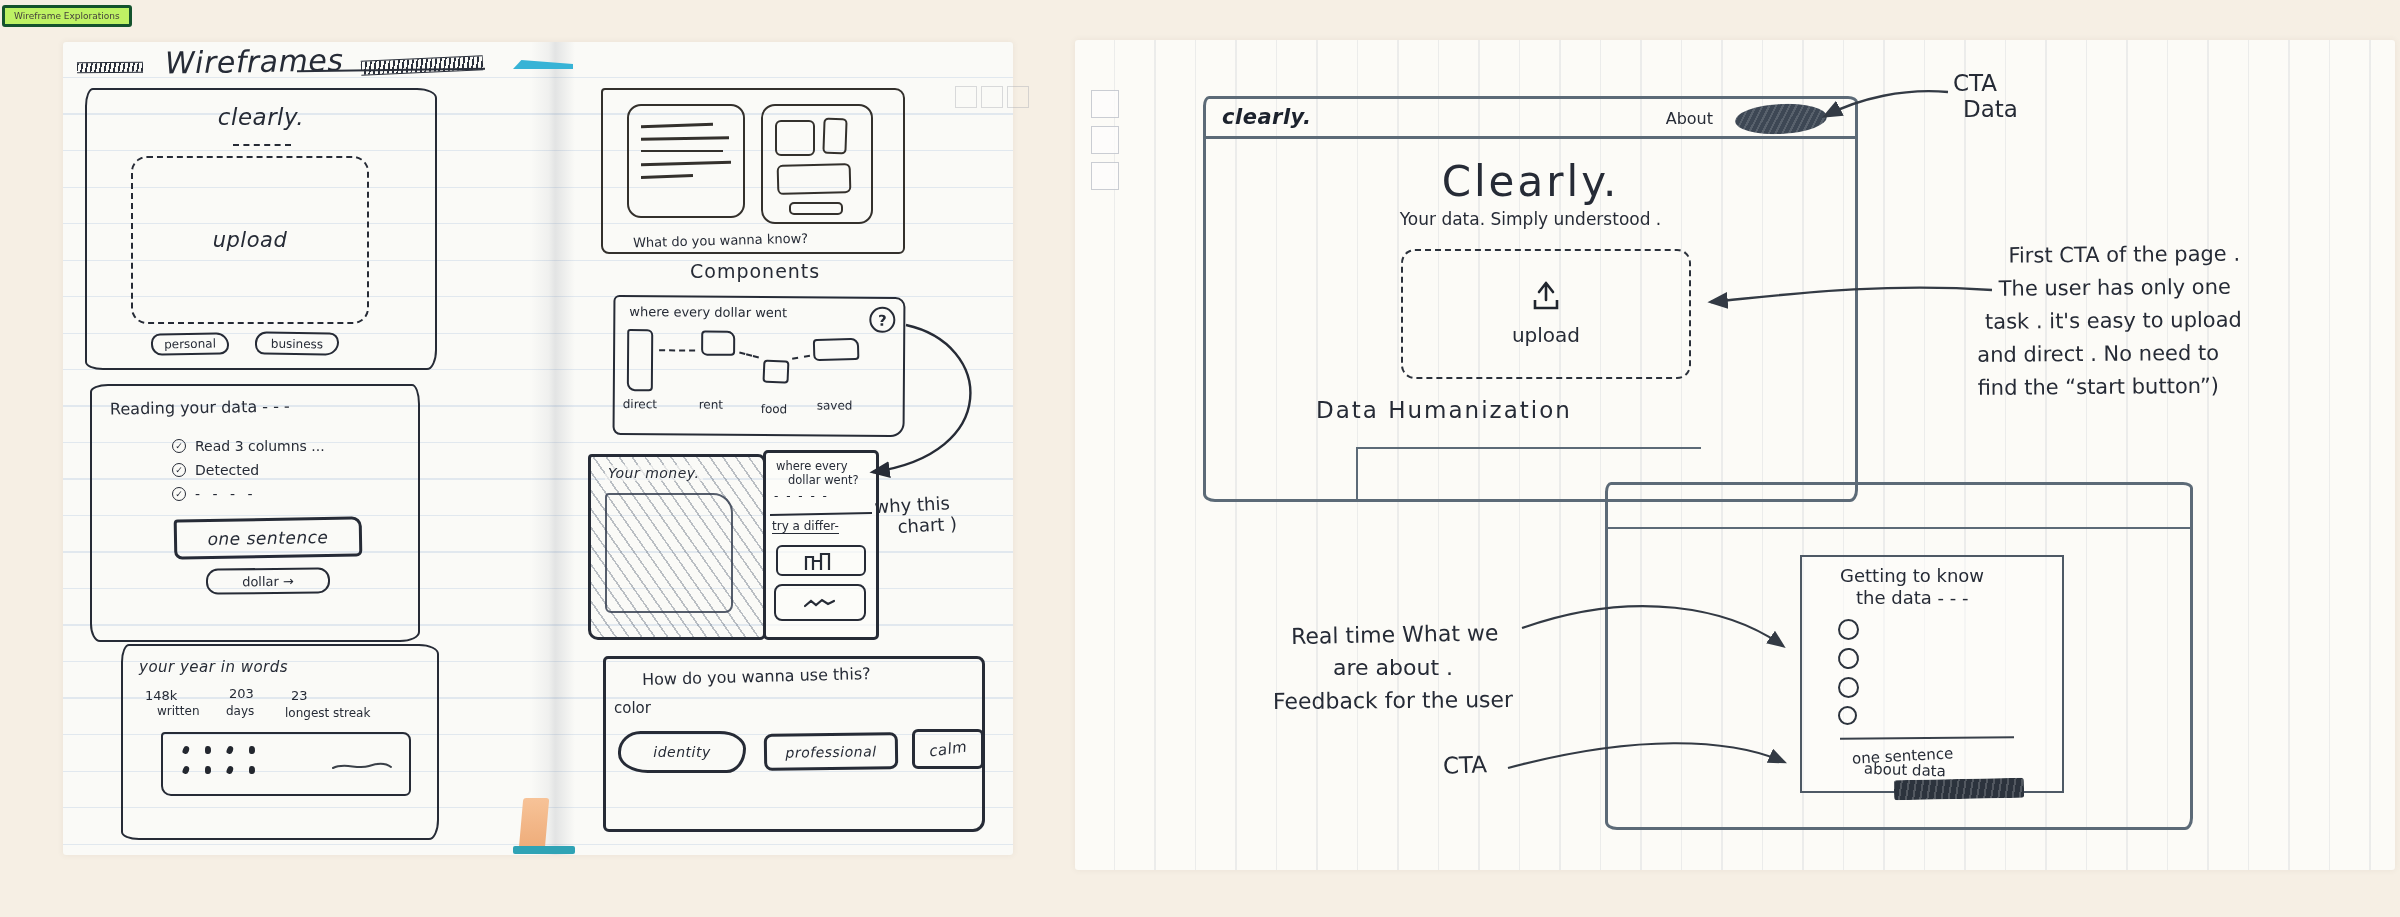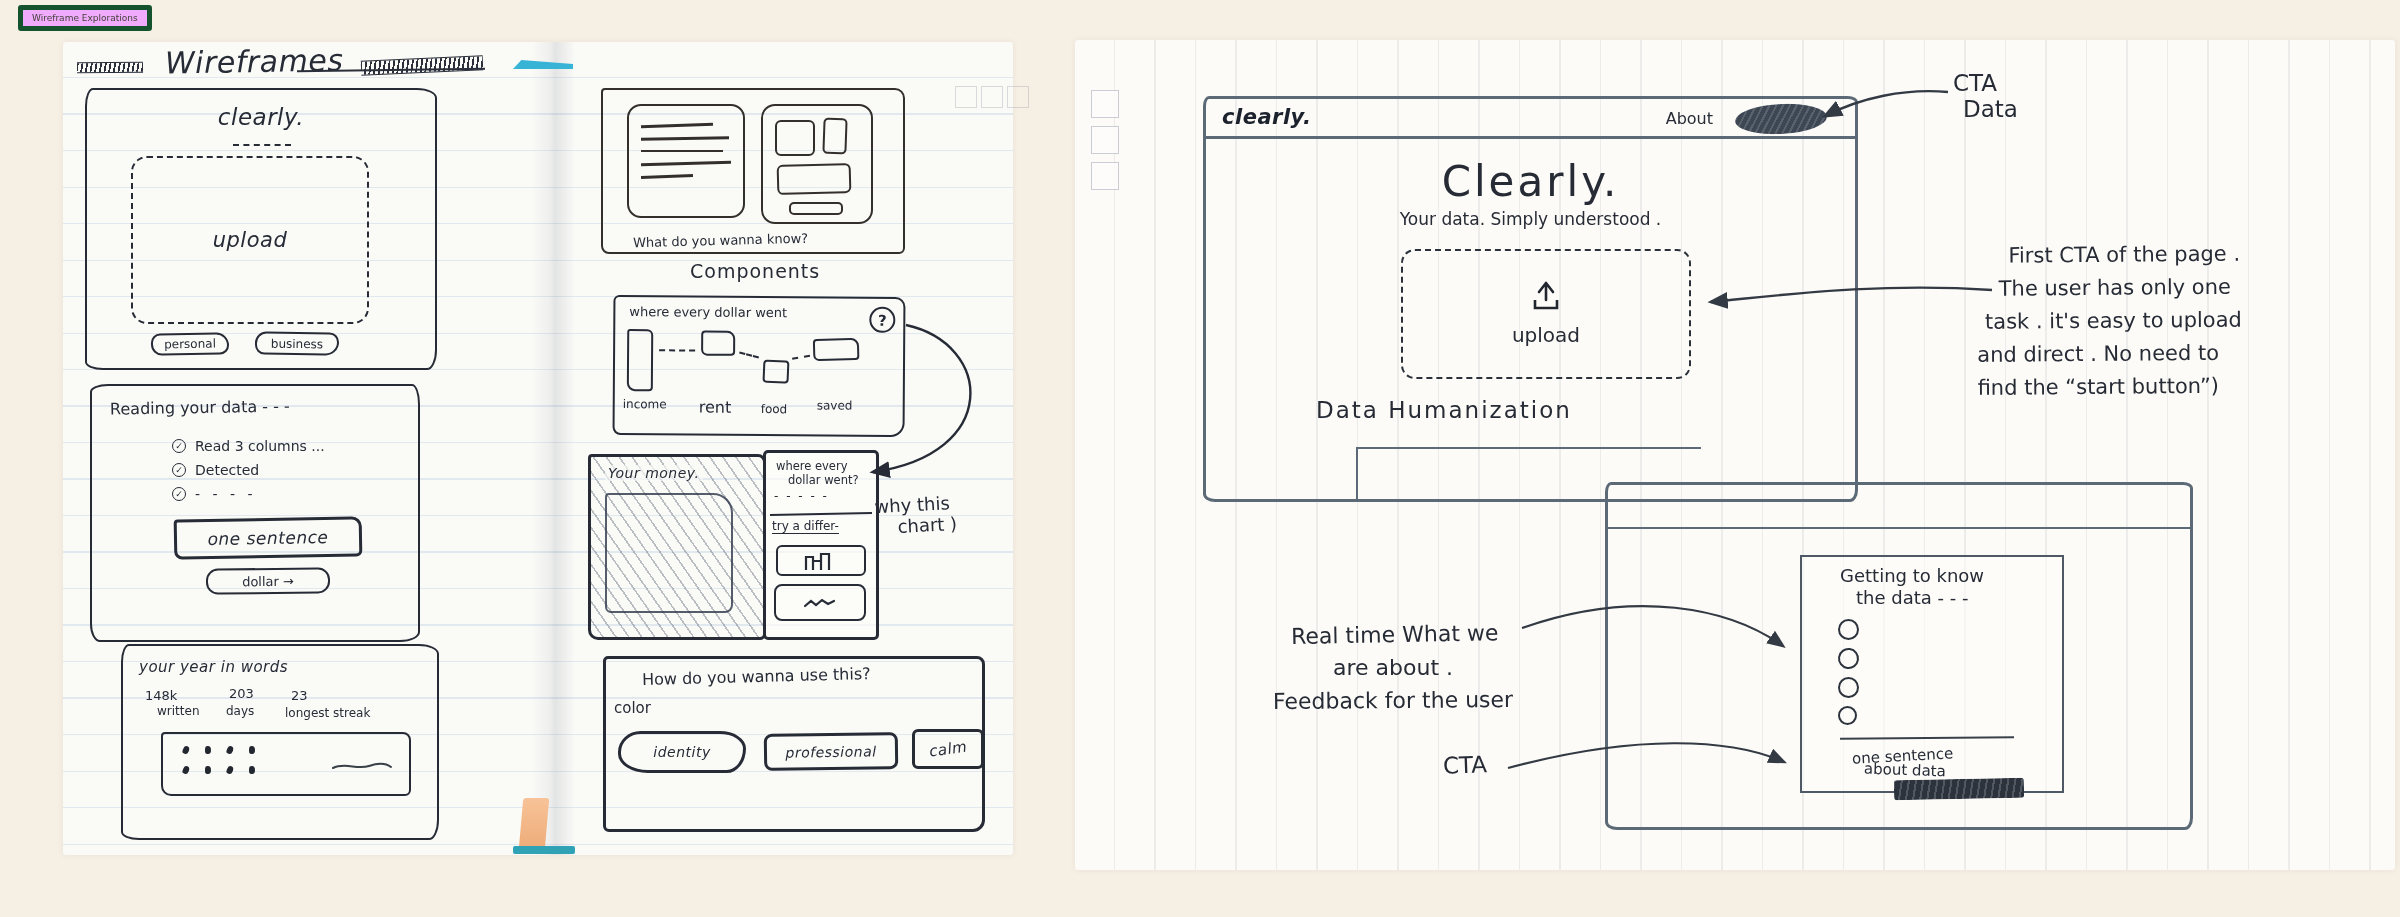--- a/index.html
+++ b/index.html
@@ -1,21 +1,21 @@
 <!DOCTYPE html>
 <html><head>
 <meta charset="utf-8">
 <style>
   * { margin:0; padding:0; box-sizing:border-box; }
   body { width:2400px; height:917px; background:#f6efe4; font-family:"DejaVu Sans", sans-serif; overflow:hidden; }
   #canvas { position:relative; width:2400px; height:917px; }
   .abs { position:absolute; }
 
-  .frame-label { left:18px; top:5px; padding:3px 9px; font-size:9px; color:#45413b;
-    background:#f0abfc; border:5px solid #14532d; border-radius:3px; }
+  .frame-label { left:2px; top:5px; padding:3px 9px; font-size:9px; color:#45413b;
+    background:#bef264; border:3px solid #14532d; border-radius:3px; }
 
   
   .photo { position:absolute; }
   .photo-left { left:63px; top:42px; width:950px; height:813px; background:#fafaf7;
     background-image:repeating-linear-gradient(180deg, rgba(0,0,0,0) 0 35px, rgba(125,160,205,.20) 35px 36.5px);
     border-radius:3px; box-shadow:0 0 6px rgba(90,80,60,.08); }
   .photo-right { left:1075px; top:40px; width:1320px; height:830px; background:#fcfbf7;
     background-image:repeating-linear-gradient(90deg, rgba(0,0,0,0) 0 39px, rgba(150,158,172,.16) 39px 40.5px);
     border-radius:3px; box-shadow:0 0 6px rgba(90,80,60,.08); }
 
@@ -174,22 +174,22 @@
       <div class="abs hw" style="left:14px;top:7px;font-size:13px;">where every dollar went</div>
       <div class="abs hw" style="right:8px;top:8px;width:26px;height:26px;
         border:2.2px solid #262b36;border-radius:50%;text-align:center;line-height:24px;font-size:15px;font-weight:bold;">?</div>
       <div class="abs" style="left:12px;top:32px;width:26px;height:62px;border:2.5px solid #262b36;border-radius:3px 6px 4px 8px;"></div>
       <div class="abs" style="left:86px;top:33px;width:34px;height:25px;border:2.5px solid #262b36;border-radius:4px 8px 4px 6px;"></div>
       <div class="abs" style="left:148px;top:62px;width:26px;height:23px;border:2.5px solid #262b36;border-radius:4px;transform:rotate(2deg);"></div>
       <div class="abs" style="left:198px;top:40px;width:46px;height:22px;border:2.5px solid #262b36;border-radius:4px 8px 4px 6px;transform:rotate(-2deg);"></div>
       <div class="abs" style="left:44px;top:52px;width:36px;border-top:2.5px dashed #262b36;"></div>
       <div class="abs" style="left:124px;top:56px;width:20px;border-top:2.5px dashed #262b36;transform:rotate(14deg);"></div>
       <div class="abs" style="left:177px;top:58px;width:18px;border-top:2.5px dashed #262b36;transform:rotate(-10deg);"></div>
-      <div class="abs hw" style="left:8px;top:100px;font-size:12px;">income</div>
-      <div class="abs hw" style="left:84px;top:100px;font-size:16px;">rent</div>
+      <div class="abs hw" style="left:8px;top:100px;font-size:12px;">direct</div>
+      <div class="abs hw" style="left:84px;top:100px;font-size:12px;">rent</div>
       <div class="abs hw" style="left:146px;top:104px;font-size:12px;">food</div>
       <div class="abs hw" style="left:202px;top:100px;font-size:12px;">saved</div>
     </div>
 
     <div class="abs" style="left:525px;top:412px;width:178px;height:186px;
       border:3px solid #262b36;border-radius:4px 8px 6px 10px;
       background:repeating-linear-gradient(55deg, rgba(0,0,0,0) 0 9px, rgba(80,92,110,.38) 9px 10.6px);">
       <div class="abs hw cur" style="left:14px;top:8px;font-size:14px;background:rgba(250,250,247,.65);padding:0 3px;">Your money.</div>
       <div class="abs" style="left:14px;top:36px;width:128px;height:120px;
         border:2px solid rgba(55,65,82,.85);border-radius:4px 20px 8px 6px;"></div>

